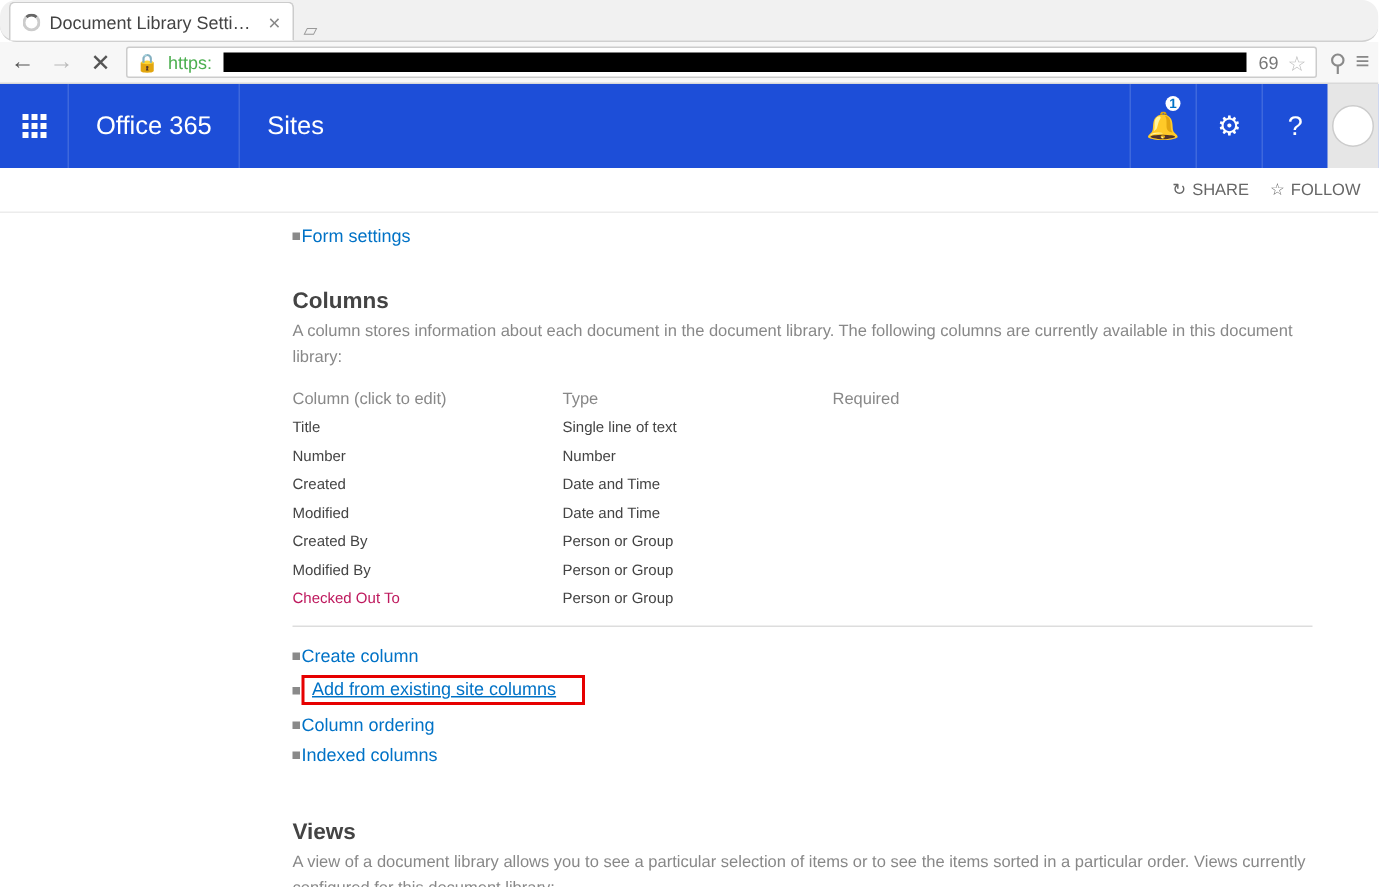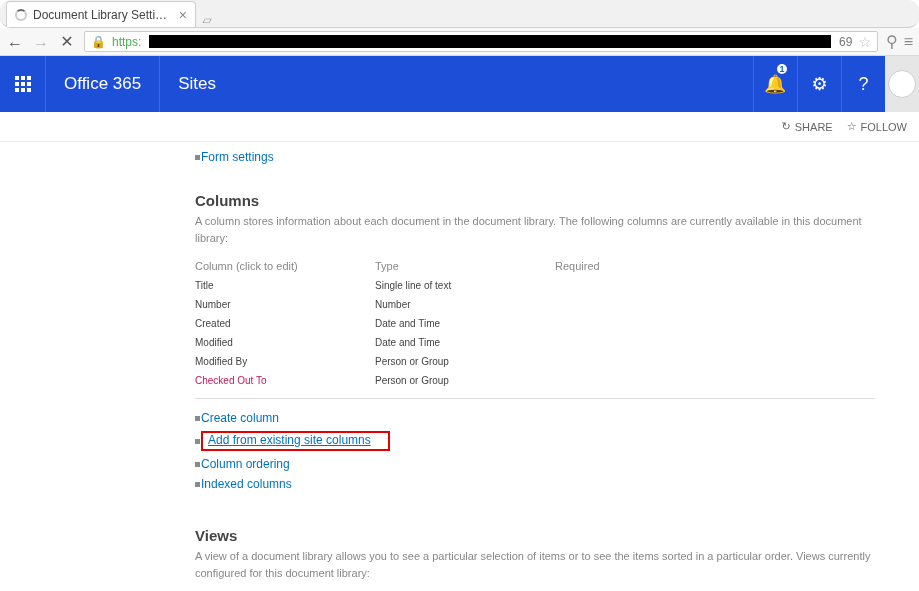--- a/index.html
+++ b/index.html
@@ -304,20 +304,25 @@
           <td><a href="#" style="color:#444;">Created</a></td>
           <td>Date and Time</td>
           <td></td>
         </tr>
       <tr>
           <td><a href="#" style="color:#444;">Modified</a></td>
           <td>Date and Time</td>
           <td></td>
         </tr>
       <tr>
+          <td><a href="#" style="color:#444;">Created By</a></td>
+          <td>Person or Group</td>
+          <td></td>
+        </tr>
+      <tr>
           <td><a href="#" style="color:#444;">Modified By</a></td>
           <td>Person or Group</td>
           <td></td>
         </tr>
       <tr>
           <td><a href="#" style="color:#be185d;">Checked Out To</a></td>
           <td>Person or Group</td>
           <td></td>
         </tr>
     </tbody>

